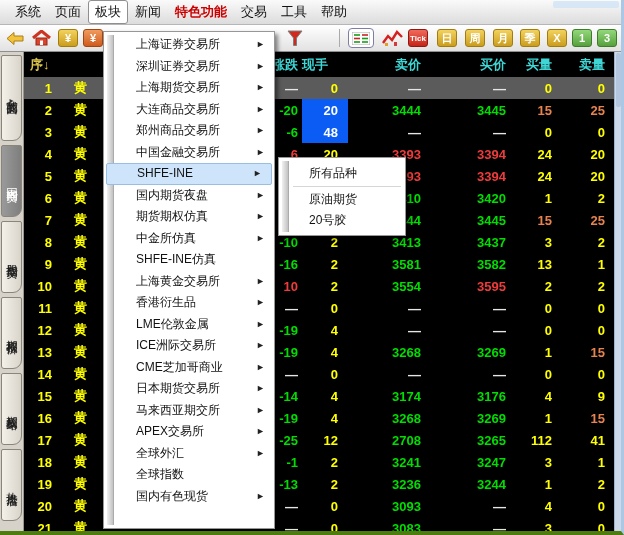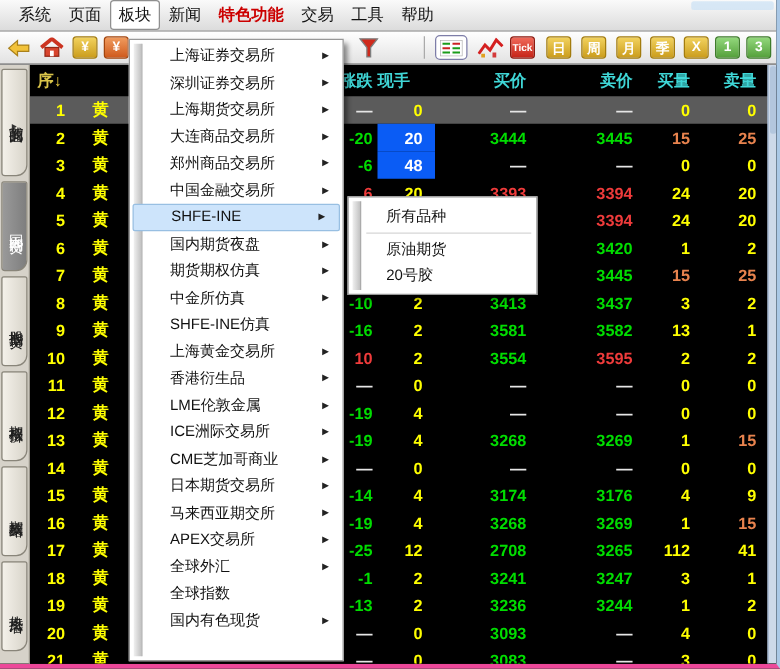--- a/index.html
+++ b/index.html
@@ -1,19 +1,19 @@
 <!DOCTYPE html>
 <html><head>
 <meta charset="utf-8">
 <style>
   * { margin:0; padding:0; box-sizing:border-box; }
   html,body { width:624px; height:535px; overflow:hidden; }
   body { font-family:"Liberation Sans","DejaVu Sans",sans-serif; }
   .window { position:relative; width:624px; height:535px; background:#000;
-            border-right:3px solid #aac8e6; border-bottom:4px solid #ec4899; overflow:hidden; }
+            border-right:3px solid #aac8e6; border-bottom:4px solid #4d7c0f; overflow:hidden; }
 
   
   .menubar { position:relative; height:25px; background:linear-gradient(#fafafa,#dcdcdc);
              border-bottom:1px solid #b6b6b6; display:flex; align-items:center; padding-left:8px; z-index:5; }
   .mb-item { padding:3px 7px; font-size:13px; color:#111; cursor:default; white-space:nowrap; }
   .mb-item.pressed { background:#fff; border:1px solid #8f8f8f; border-radius:3px; padding:2px 6px; }
   .mb-item.accent { color:#cc0000; font-weight:bold; }
   .win-artifact { position:absolute; right:2px; top:1px; width:66px; height:7px;
                   background:#cfe3f5; opacity:.8; border-radius:2px; }
 
@@ -68,21 +68,21 @@
   
   .dropdown { position:absolute; left:103px; top:31px; width:172px; height:498px; background:#fff;
               border:1px solid #979797; box-shadow:3px 3px 4px rgba(0,0,0,.45); z-index:20; padding-top:2px; }
   .gutter { position:absolute; left:3px; top:3px; bottom:3px; width:7px;
             background:linear-gradient(90deg,#f0f0f0,#c2c2c2); border-right:1px solid #ababab; }
   .menu-item { position:relative; height:21.5px; line-height:21.5px; padding-left:32px; font-size:12px;
                color:#111; white-space:nowrap; cursor:default; }
   .menu-item .arr { position:absolute; right:9px; top:0; font-size:9px; color:#222; }
   .menu-item.hl { background:#cde4fb; border:1px solid #98bfe2; border-radius:2px;
                   line-height:19.5px; margin:0 2px 0 2px; padding-left:30px; }
-  .submenu { position:absolute; left:278px; top:157px; width:152px; height:79px; background:#fff;
+  .submenu { position:absolute; left:278px; top:157px; width:128px; height:79px; background:#fff;
              border:1px solid #979797; box-shadow:3px 3px 4px rgba(0,0,0,.45); z-index:21; padding-top:5px; }
   .submenu .menu-item { padding-left:30px; height:21px; line-height:21px; }
   .menu-sep { height:1px; background:#d6d6d6; margin:2px 4px 2px 14px; }
 
   
   .icon-back { width:18px; height:15px; }
   .icon-home { width:19px; height:16px; }
   .funnel { width:16px; height:17px; }
 </style>
 </head>
@@ -155,22 +155,22 @@
         <div class="side-tab">期权策略</div>
         <div class="side-tab">热点排名</div>
       </div>
 
     <div class="table-area">
       <div class="grid-head">
         <div class="h-no"><span>序</span><span style="color:#f0d040">↓</span></div>
         <div></div>
         <div class="hr0">涨跌</div>
         <div class="hr1">现手</div>
+        <div class="hr">卖价</div>
         <div class="hr">买价</div>
-        <div class="hr">卖价</div>
         <div class="hr">买量</div>
         <div class="hr">卖量</div>
       </div>
       <div id="rows">
           <div class="grid-row selected">
             <div class="cell-no">1</div>
             <div class="cell-name">黄</div>
             <div class="c0 vw">—</div>
             <div class="c1 vy">0</div>
             <div class="c2 vw">—</div>

